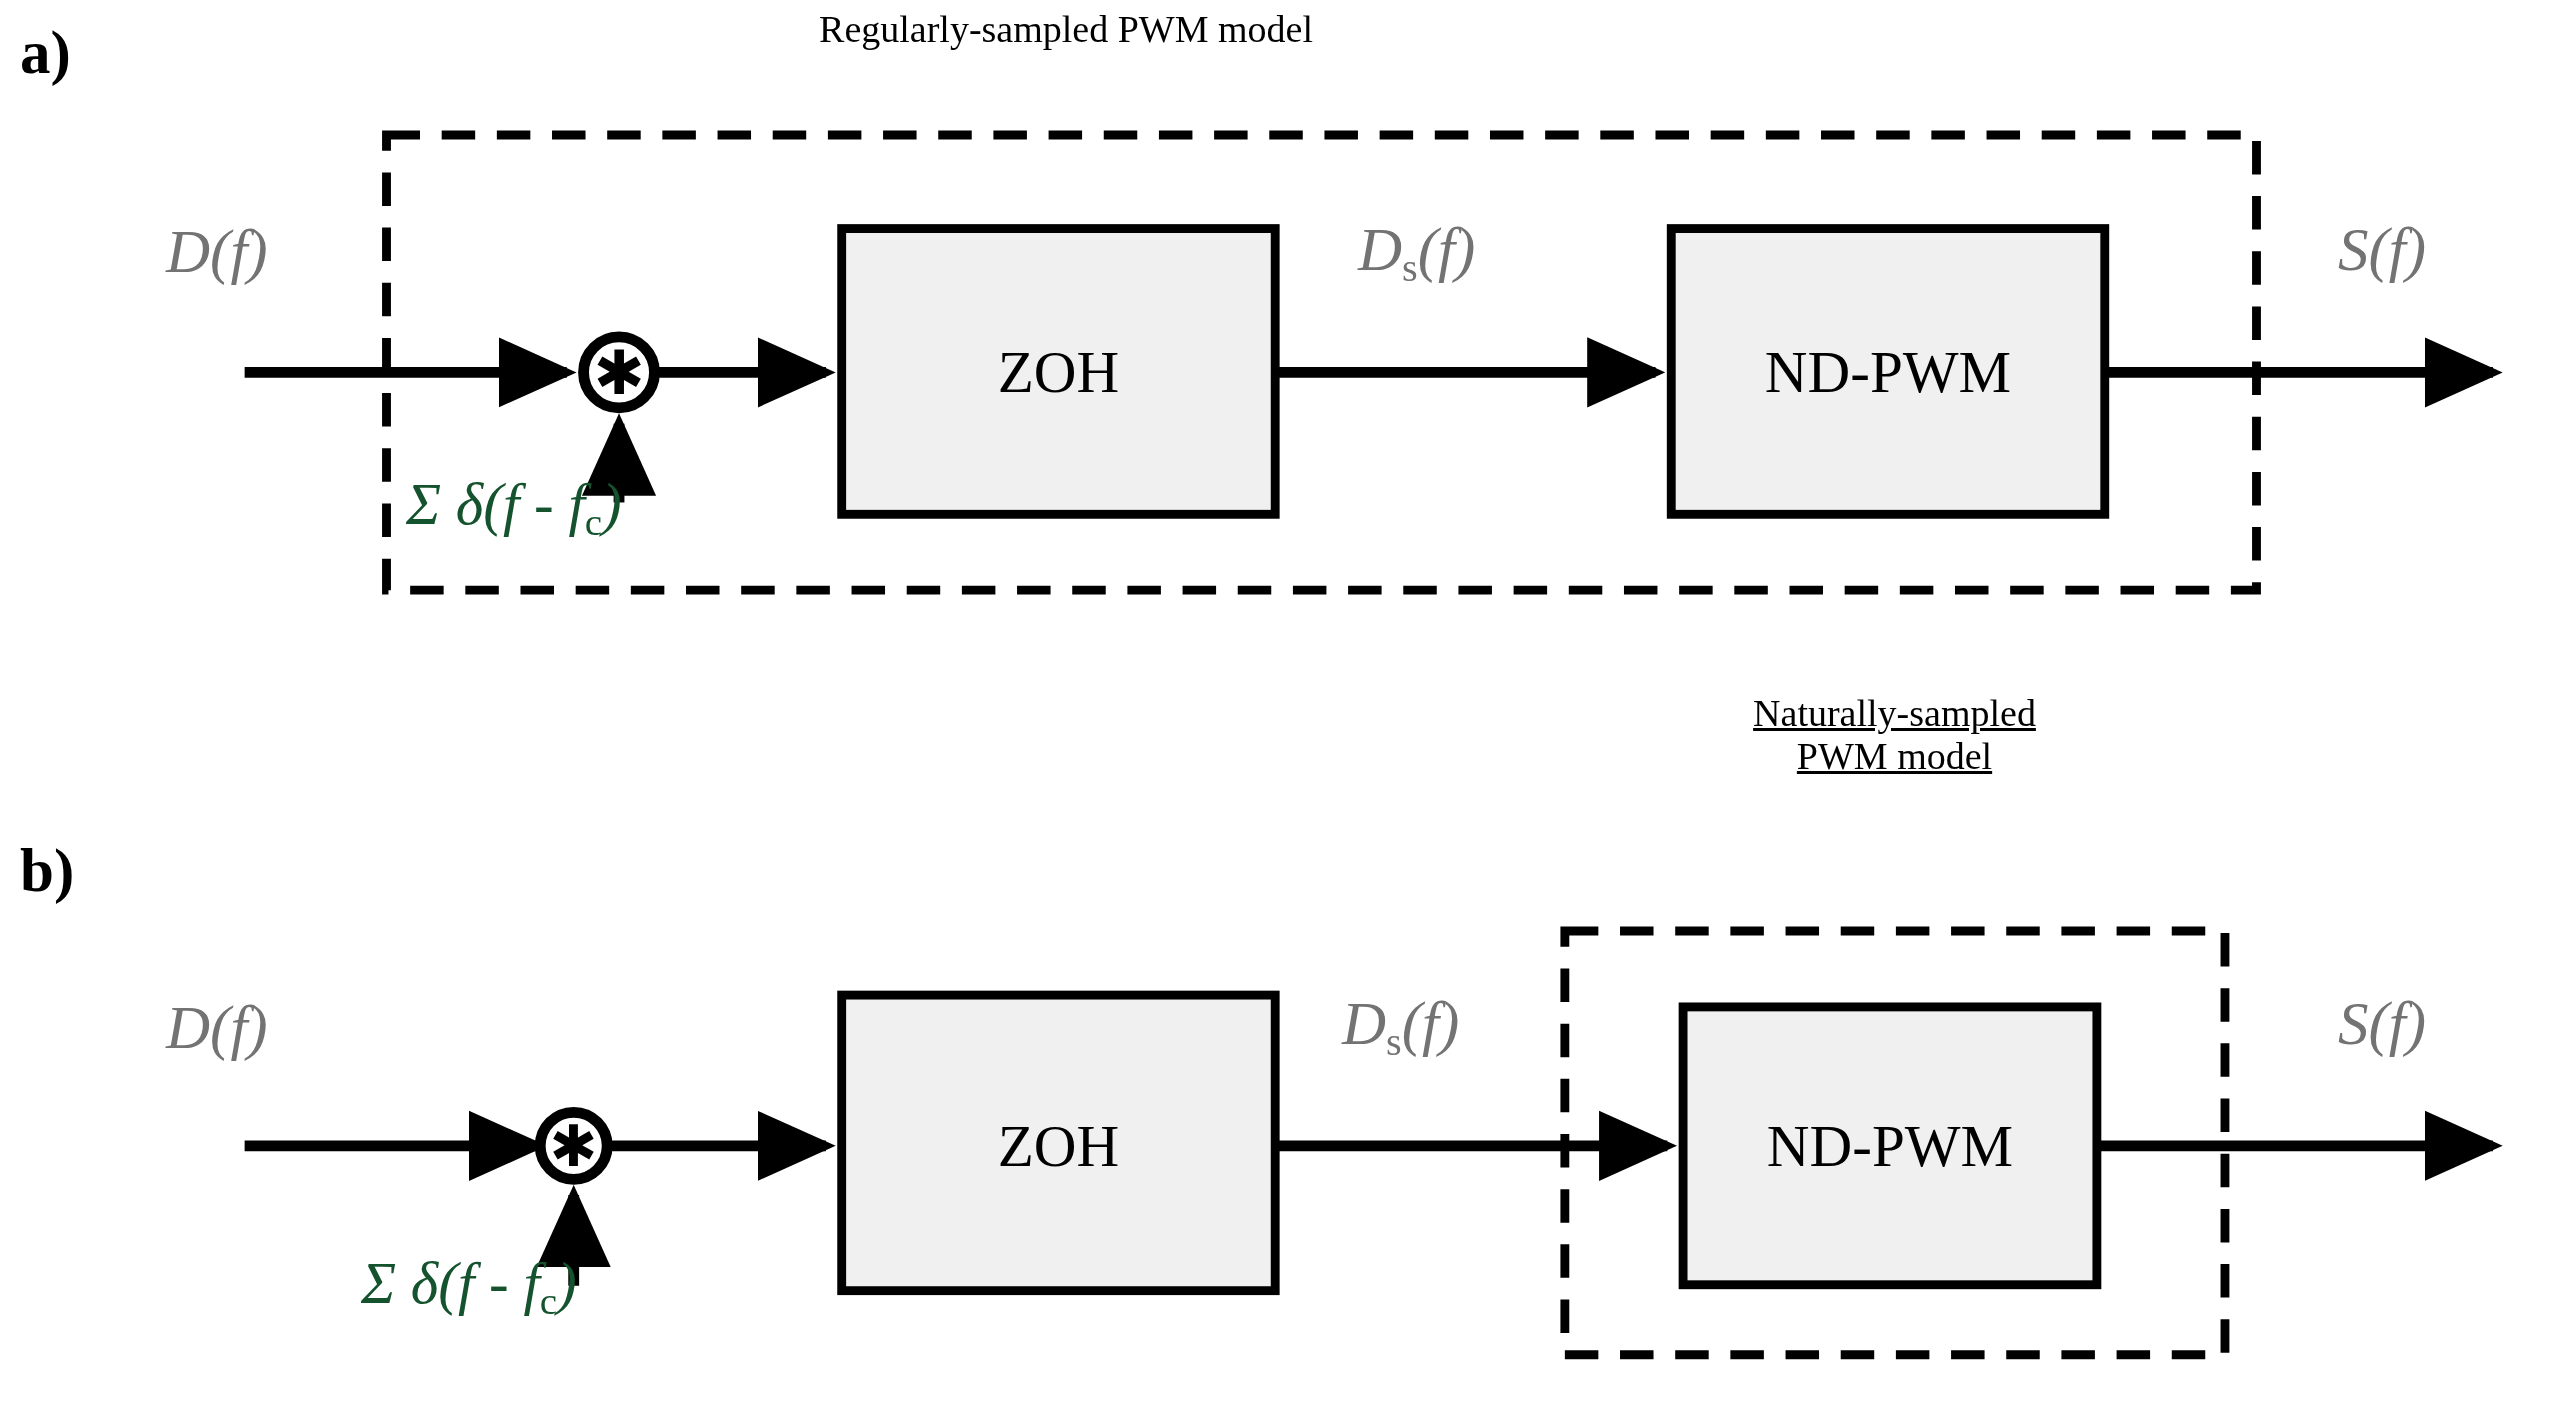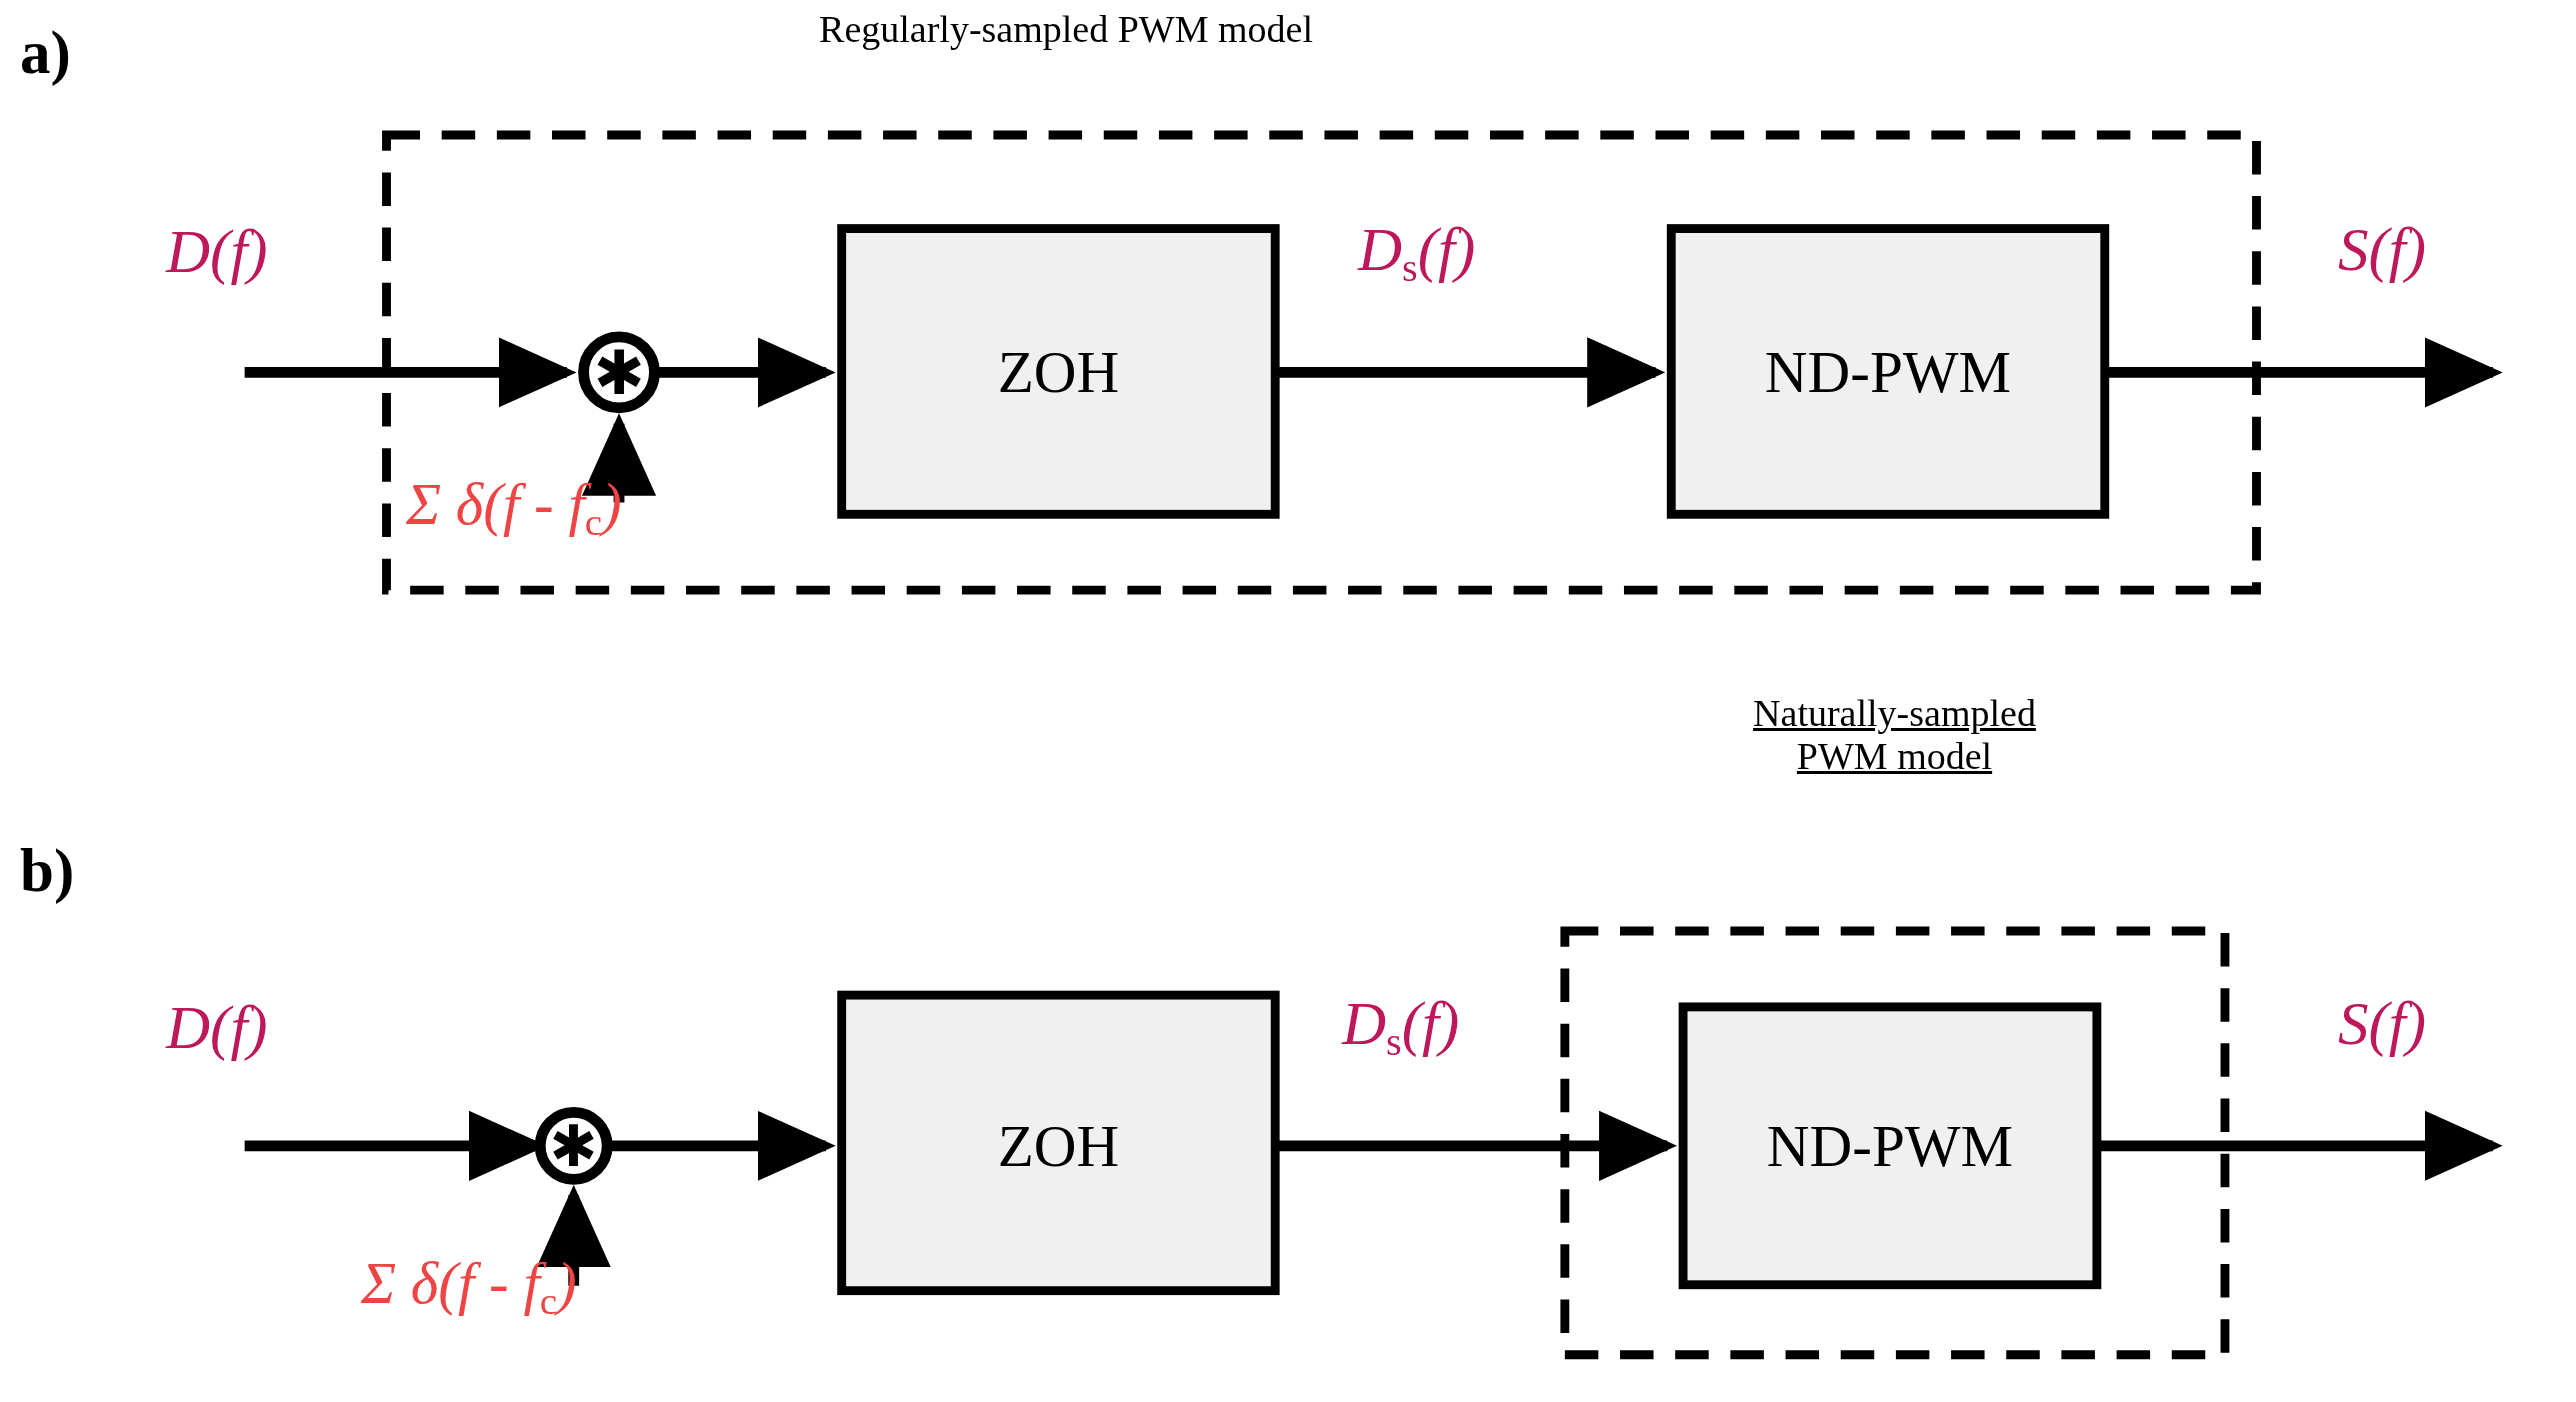--- a/index.html
+++ b/index.html
@@ -23,36 +23,36 @@
     font-size:38px;
     color:#000;
     line-height:1.12;
     white-space:nowrap;
     text-align:center;
   }
   .sig{
     position:absolute;
     font-family:"Liberation Serif","DejaVu Serif",serif;
     font-size:61px;
-    color:#be185d;
+    color:#737373;
     line-height:1;
     white-space:nowrap;
   }
   .sig i{font-style:italic;}
   .sig .sub{
     font-size:0.66em;
     vertical-align:-0.28em;
     font-style:normal;
     letter-spacing:0;
   }
   .delta{
     position:absolute;
     font-family:"Liberation Serif","DejaVu Serif",serif;
     font-size:59px;
-    color:#ef4444;
+    color:#14532d;
     line-height:1;
     white-space:nowrap;
   }
   .delta i{font-style:italic;}
   .delta .sub{
     font-size:0.66em;
     vertical-align:-0.28em;
     font-style:normal;
   }
   .blocklabel{

